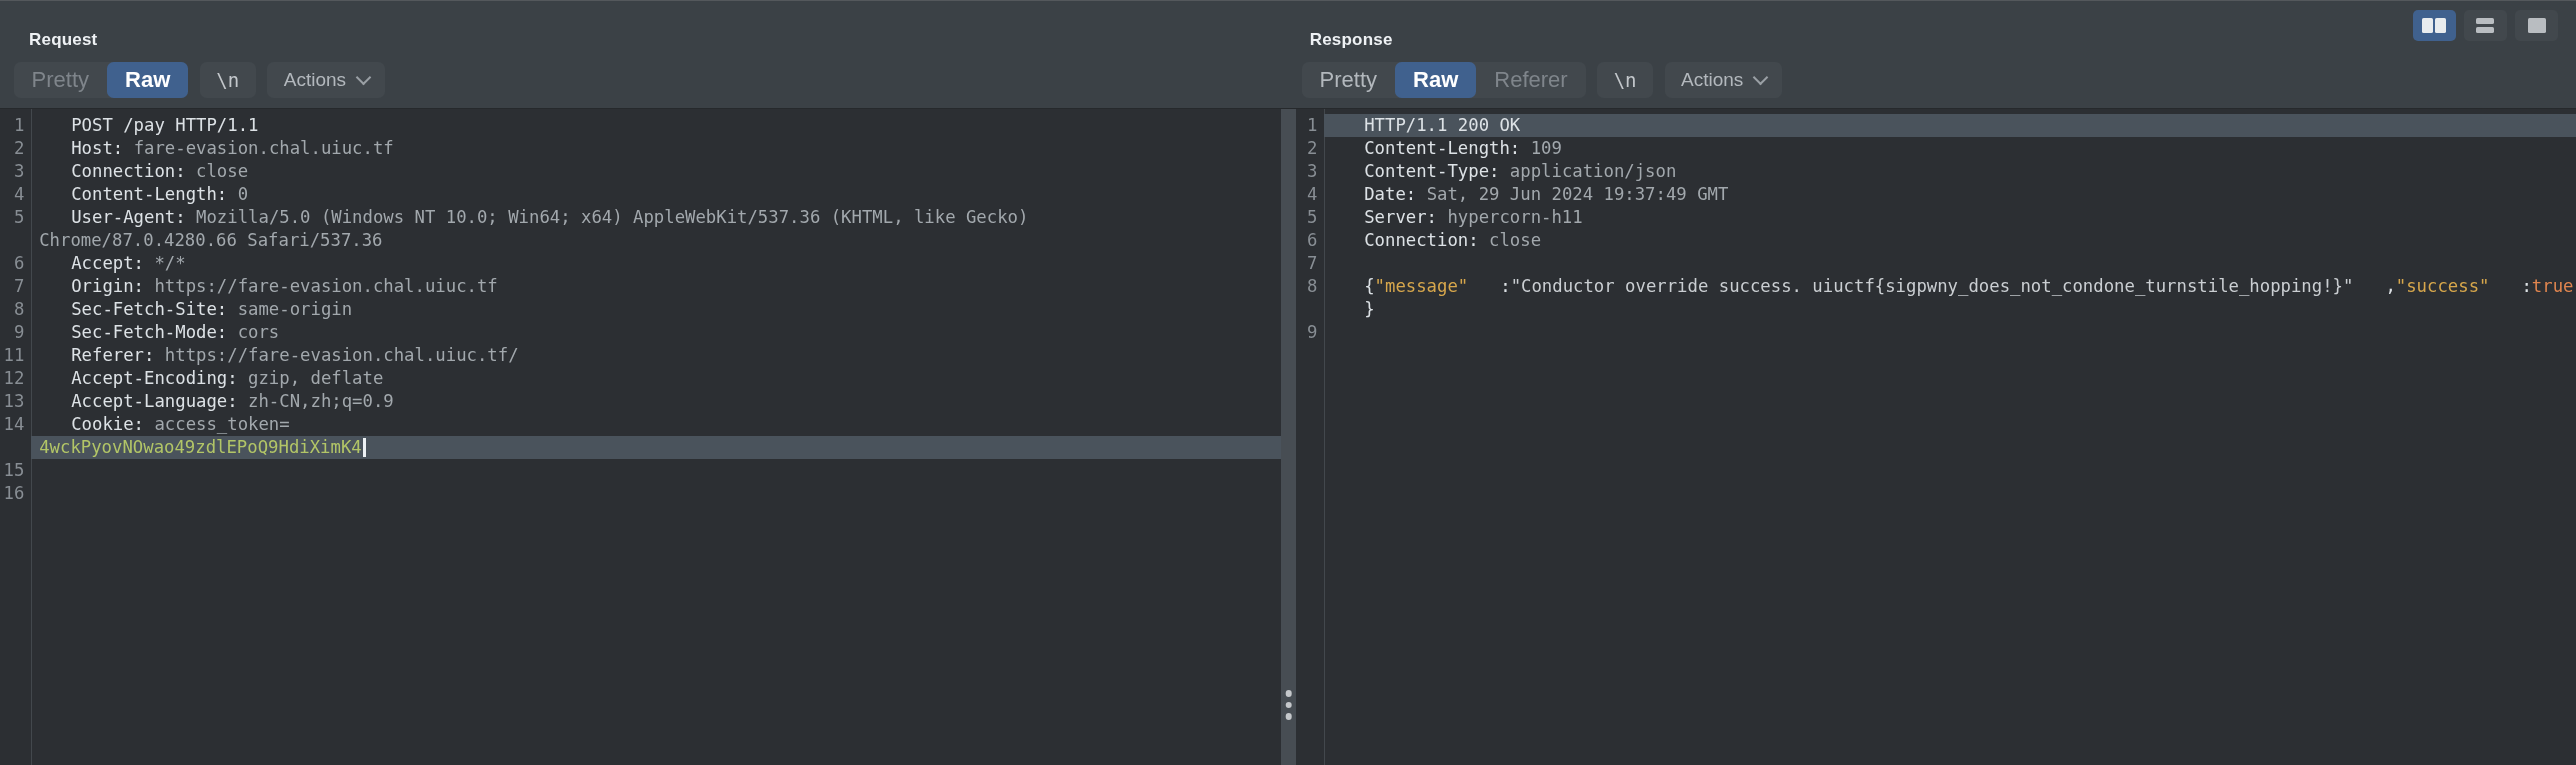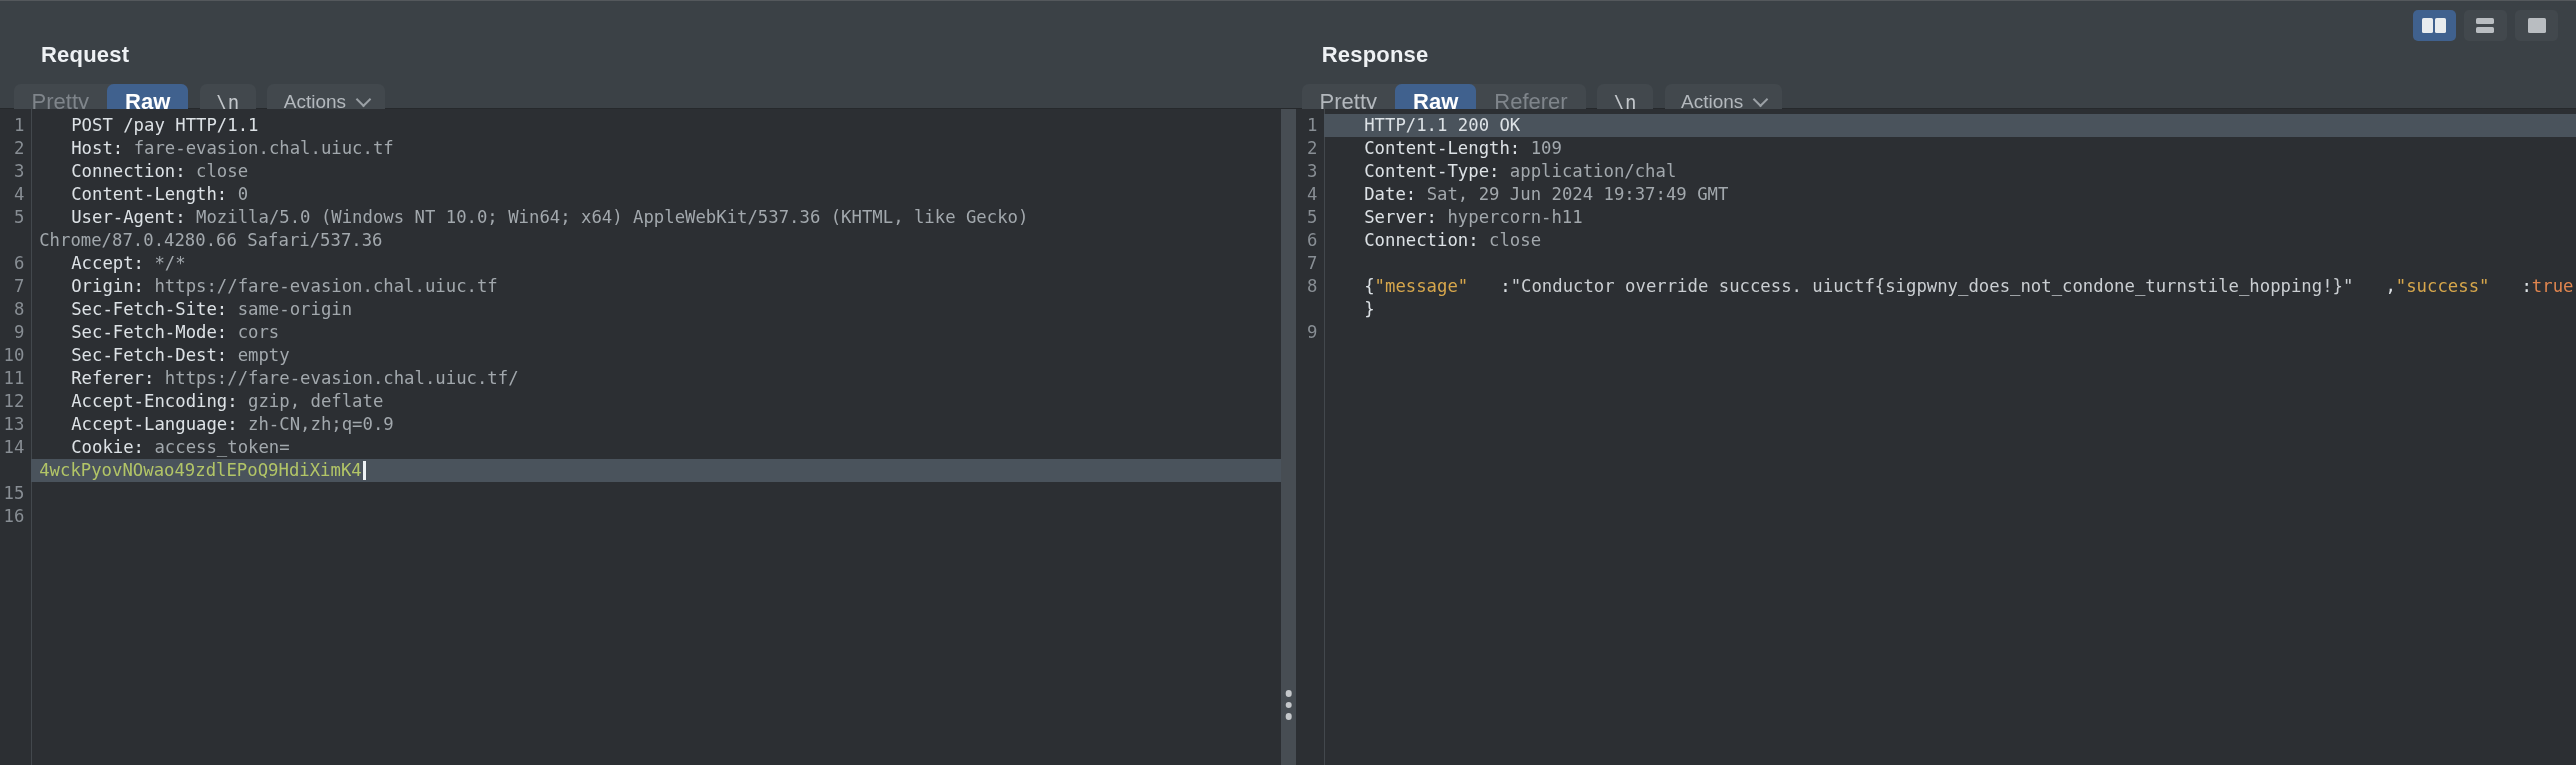--- a/index.html
+++ b/index.html
@@ -13,21 +13,21 @@
   .band{
     position:relative;height:109px;box-sizing:border-box;
     background:var(--band_bg,#3b4146);
     border-top:1.6px solid #54585c;
     border-bottom:1.6px solid #26292c;
   }
   .hdr{position:absolute;top:0;height:100%;box-sizing:border-box;}
   .hdr-left{left:0;width:1281px;padding-left:25px;}
   .hdr-right{left:1295px;right:0;padding-left:10.7px;}
   .panel-title{
-    margin:16px;padding-top:25px;font-size:22px;font-weight:bold;
+    margin:4px;padding-top:25px;font-size:17px;font-weight:bold;
     color:#eef1f4;letter-spacing:0.2px;
   }
   .toolbar{display:flex;gap:11.5px;margin-top:12.3px;align-items:center;}
   .hdr-left .toolbar{margin-left:-18px;padding-left:6.6px;}
   .hdr-right .toolbar{margin-left:-7.4px;padding-left:3.3px;}
   .tab-group{display:flex;background:var(--pill_bg,#42484d);border-radius:6.6px;height:36px;}
   .tab{
     padding:0 18px;line-height:36px;font-size:22px;color:#b3b8bd;
     border-radius:6.6px;cursor:pointer;white-space:nowrap;
   }
@@ -152,41 +152,40 @@
   <div class="code-row"><span class="ln">1</span><span class="code-text"><span class="c-plain">POST /pay HTTP/1.1</span></span></div>
       <div class="code-row"><span class="ln">2</span><span class="code-text"><span class="c-plain">Host: </span><span class="c-val">fare-evasion.chal.uiuc.tf</span></span></div>
       <div class="code-row"><span class="ln">3</span><span class="code-text"><span class="c-plain">Connection: </span><span class="c-val">close</span></span></div>
       <div class="code-row"><span class="ln">4</span><span class="code-text"><span class="c-plain">Content-Length: </span><span class="c-val">0</span></span></div>
       <div class="code-row"><span class="ln">5</span><span class="code-text"><span class="c-plain">User-Agent: </span><span class="c-val">Mozilla/5.0 (Windows NT 10.0; Win64; x64) AppleWebKit/537.36 (KHTML, like Gecko)</span></span></div>
       <div class="code-row"><span class="ln"></span><span class="code-text"><span class="c-val">Chrome/87.0.4280.66 Safari/537.36</span></span></div>
       <div class="code-row"><span class="ln">6</span><span class="code-text"><span class="c-plain">Accept: </span><span class="c-val">*/*</span></span></div>
       <div class="code-row"><span class="ln">7</span><span class="code-text"><span class="c-plain">Origin: </span><span class="c-val">https://fare-evasion.chal.uiuc.tf</span></span></div>
       <div class="code-row"><span class="ln">8</span><span class="code-text"><span class="c-plain">Sec-Fetch-Site: </span><span class="c-val">same-origin</span></span></div>
       <div class="code-row"><span class="ln">9</span><span class="code-text"><span class="c-plain">Sec-Fetch-Mode: </span><span class="c-val">cors</span></span></div>
-      <div class="code-row"><span class="ln">10</span><span class="code-text"><span class="c-plain">Sec-Fetch-Dest: </span><span class="c-val">empty</span></span></div>
       <div class="code-row"><span class="ln">11</span><span class="code-text"><span class="c-plain">Referer: </span><span class="c-val">https://fare-evasion.chal.uiuc.tf/</span></span></div>
       <div class="code-row"><span class="ln">12</span><span class="code-text"><span class="c-plain">Accept-Encoding: </span><span class="c-val">gzip, deflate</span></span></div>
       <div class="code-row"><span class="ln">13</span><span class="code-text"><span class="c-plain">Accept-Language: </span><span class="c-val">zh-CN,zh;q=0.9</span></span></div>
       <div class="code-row"><span class="ln">14</span><span class="code-text"><span class="c-plain">Cookie: </span><span class="c-val">access_token=</span></span></div>
       <div class="code-row hl"><span class="ln"></span><span class="code-text"><span class="c-token">4wckPyovNOwao49zdlEPoQ9HdiXimK4</span><span class="caret"></span></span></div>
       <div class="code-row"><span class="ln">15</span><span class="code-text"></span></div>
       <div class="code-row"><span class="ln">16</span><span class="code-text"></span></div>
     </div>
   <div class="splitter">
     <span class="dots">
         <span class="dot"></span>
         <span class="dot"></span>
         <span class="dot"></span>
       </span>
   </div>
   <div class="editor" id="resp-editor">
     <div class="gutter-line"></div>
   <div class="code-row hl"><span class="ln">1</span><span class="code-text"><span class="c-plain">HTTP/1.1 200 OK</span></span></div>
       <div class="code-row"><span class="ln">2</span><span class="code-text"><span class="c-plain">Content-Length: </span><span class="c-val">109</span></span></div>
-      <div class="code-row"><span class="ln">3</span><span class="code-text"><span class="c-plain">Content-Type: </span><span class="c-val">application/chal</span></span></div>
+      <div class="code-row"><span class="ln">3</span><span class="code-text"><span class="c-plain">Content-Type: </span><span class="c-val">application/json</span></span></div>
       <div class="code-row"><span class="ln">4</span><span class="code-text"><span class="c-plain">Date: </span><span class="c-val">Sat, 29 Jun 2024 19:37:49 GMT</span></span></div>
       <div class="code-row"><span class="ln">5</span><span class="code-text"><span class="c-plain">Server: </span><span class="c-val">hypercorn-h11</span></span></div>
       <div class="code-row"><span class="ln">6</span><span class="code-text"><span class="c-plain">Connection: </span><span class="c-val">close</span></span></div>
       <div class="code-row"><span class="ln">7</span><span class="code-text"></span></div>
       <div class="code-row"><span class="ln">8</span><span class="code-text"><span class="c-plain">{</span><span class="c-key">"message"</span><span class="c-plain">:</span><span class="c-str">"Conductor override success. uiuctf{sigpwny_does_not_condone_turnstile_hopping!}"</span><span class="c-plain">,</span><span class="c-key">"success"</span><span class="c-plain">:</span><span class="c-bool">true</span></span></div>
       <div class="code-row"><span class="ln"></span><span class="code-text"><span class="c-plain">}</span></span></div>
       <div class="code-row"><span class="ln">9</span><span class="code-text"></span></div>
     </div>
 </div>
 

